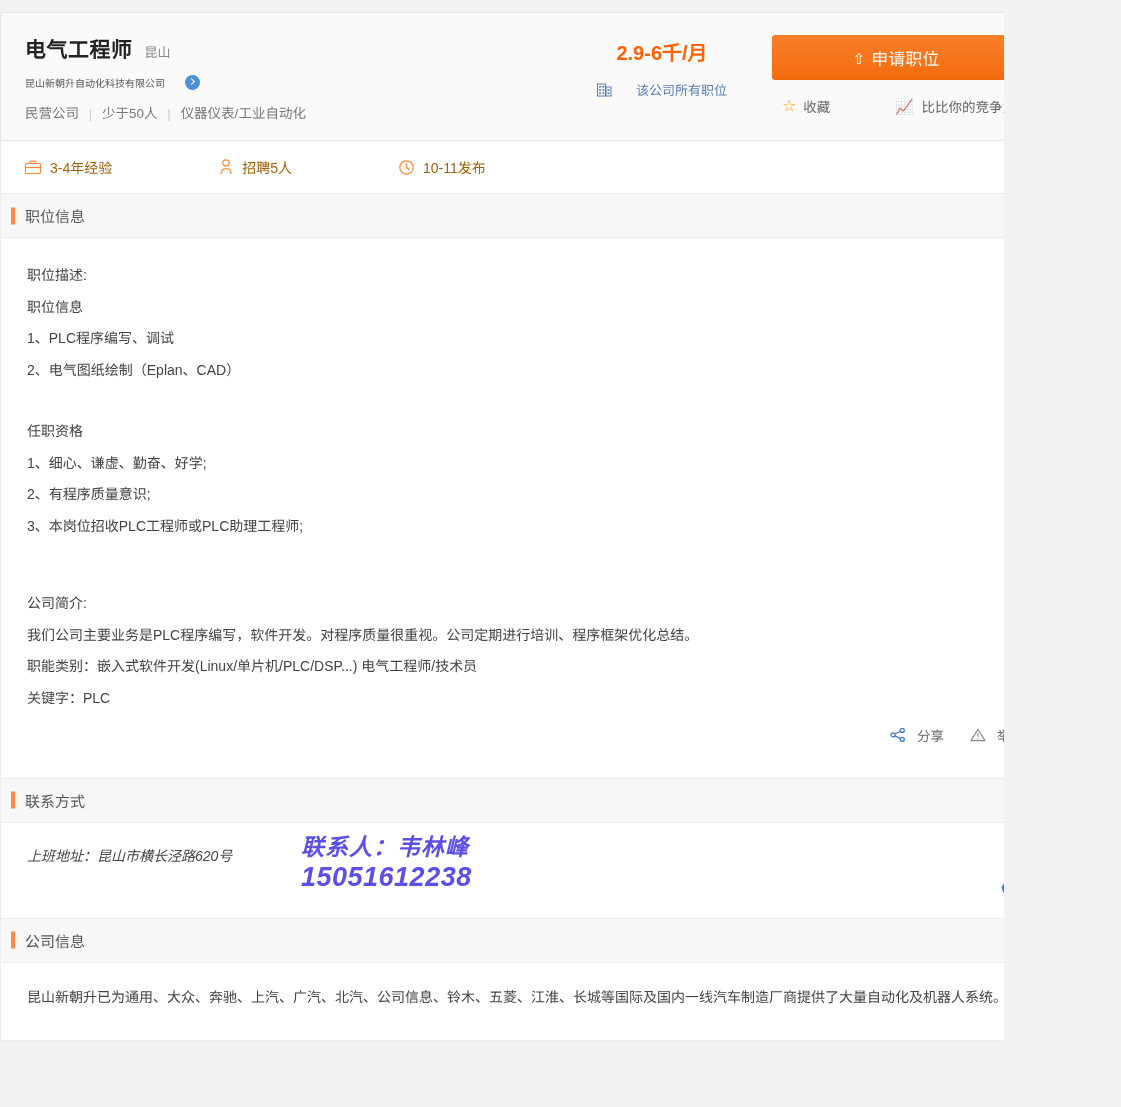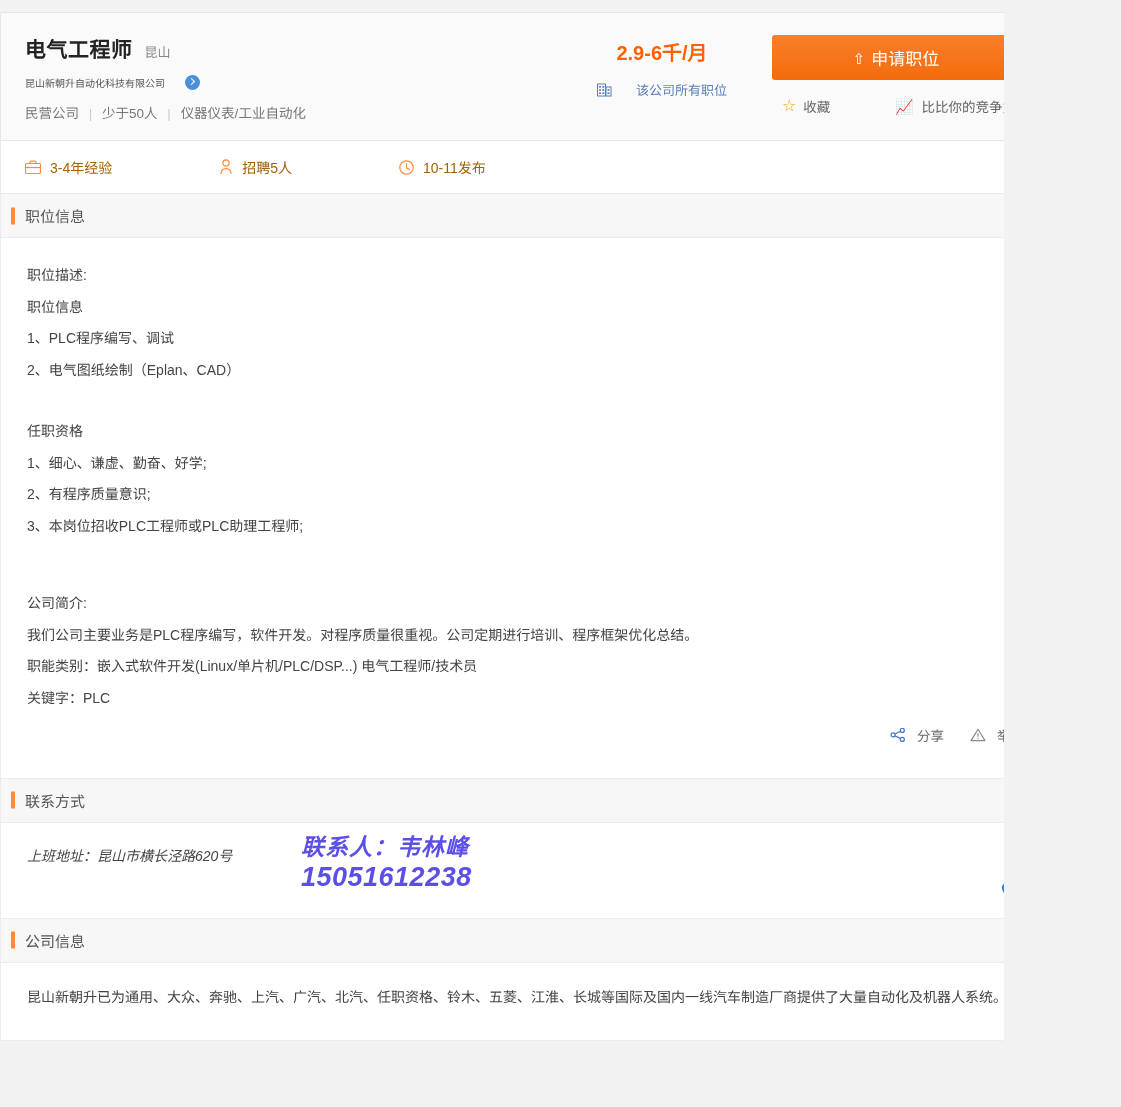--- a/index.html
+++ b/index.html
@@ -421,17 +421,17 @@
           </svg>
         </span>
         <span>地图</span>
       </span>
     </div>
 
     <div class="section-head">
       <span>公司信息</span>
     </div>
     <div class="company-body">
-      <p> 昆山新朝升已为通用、大众、奔驰、上汽、广汽、北汽、任职资格、铃木、五菱、江淮、长城等国际及国内一线汽车制造厂商提供了大量自动化及机器人系统。</p>
+      <p> 昆山新朝升已为通用、大众、奔驰、上汽、广汽、北汽、公司信息、铃木、五菱、江淮、长城等国际及国内一线汽车制造厂商提供了大量自动化及机器人系统。</p>
     </div>
 
   </div>
 </div>
 
 </body></html>

